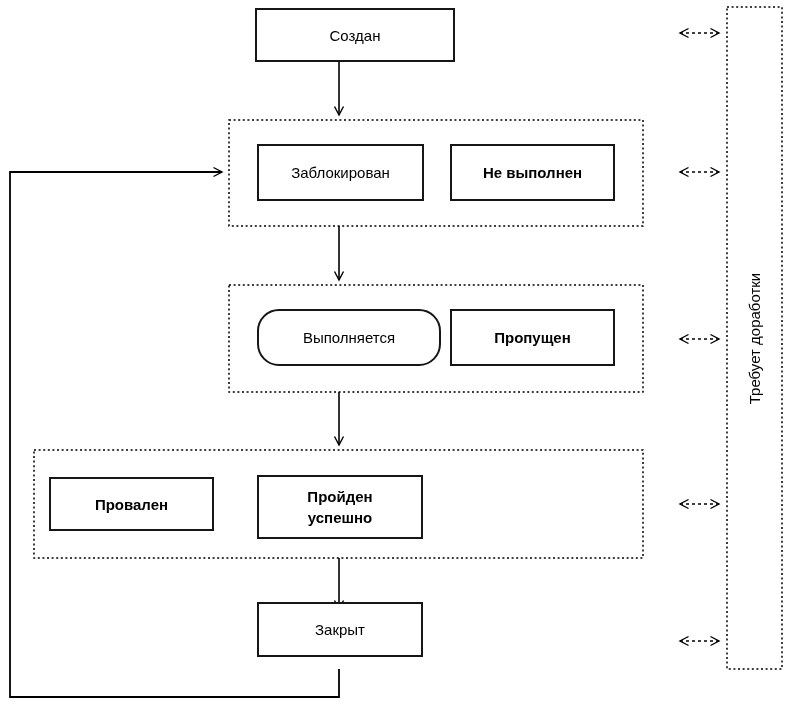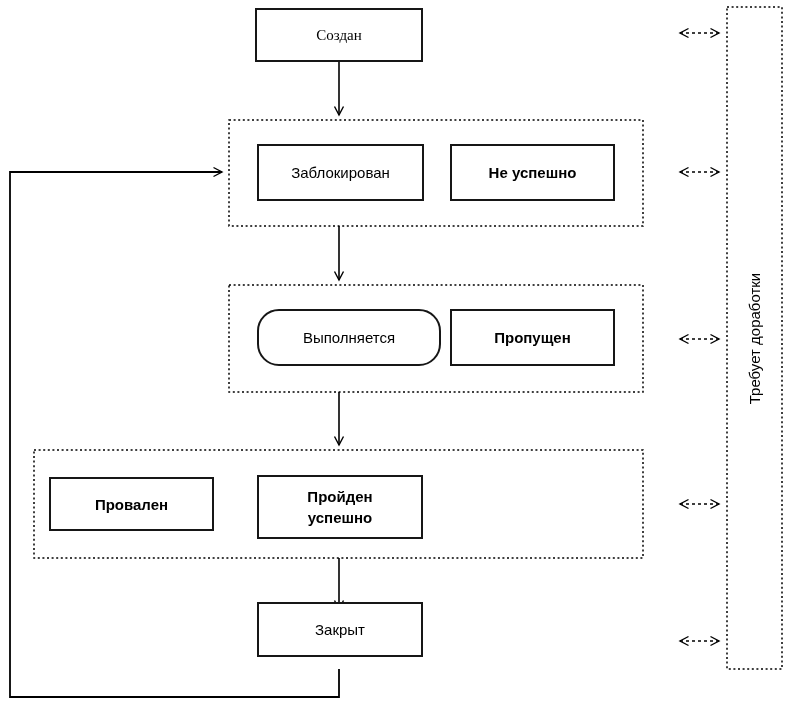--- a/index.html
+++ b/index.html
@@ -70,25 +70,25 @@
     <path d="M339,558 L339,609" fill="none" stroke="#000000" stroke-width="1.6" marker-end="url(#oarrow)"></path>
     <path d="M339,669 L339,697 L10,697 L10,172 L222,172" fill="none" stroke="#000000" stroke-width="1.8" stroke-linejoin="miter" marker-end="url(#oarrow)"></path>
 
     <path d="M680,33 L719,33" fill="none" stroke="#000000" stroke-width="1.6" stroke-dasharray="3 3" marker-start="url(#oarrow)" marker-end="url(#oarrow)"></path>
     <path d="M680,172 L719,172" fill="none" stroke="#000000" stroke-width="1.6" stroke-dasharray="3 3" marker-start="url(#oarrow)" marker-end="url(#oarrow)"></path>
     <path d="M680,339 L719,339" fill="none" stroke="#000000" stroke-width="1.6" stroke-dasharray="3 3" marker-start="url(#oarrow)" marker-end="url(#oarrow)"></path>
     <path d="M680,504 L719,504" fill="none" stroke="#000000" stroke-width="1.6" stroke-dasharray="3 3" marker-start="url(#oarrow)" marker-end="url(#oarrow)"></path>
     <path d="M680,641 L719,641" fill="none" stroke="#000000" stroke-width="1.6" stroke-dasharray="3 3" marker-start="url(#oarrow)" marker-end="url(#oarrow)"></path>
   </svg>
 
-  <div class="node" style="left:255px; top:8px; width:168px; height:54px;font-family:Liberation Serif, serif;">Создан</div>
+  <div class="node" style="left:255px; top:8px; width:200px; height:54px;">Создан</div>
 
   <div class="node" style="left:257px; top:144px; width:167px; height:57px;">Заблокирован</div>
 
-  <div class="node bold" style="left:450px; top:144px; width:165px; height:57px;">Не успешно</div>
+  <div class="node bold" style="left:450px; top:144px; width:165px; height:57px;">Не выполнен</div>
 
   <div class="node" style="left:257px; top:309px; width:184px; height:57px;border-radius:22px;">Выполняется</div>
 
   <div class="node bold" style="left:450px; top:309px; width:165px; height:57px;text-align:center;">Пропущен</div>
 
   <div class="node bold" style="left:49px; top:477px; width:165px; height:54px;">Провален</div>
 
   <div class="node bold" style="left:257px; top:475px; width:166px; height:64px;">Пройден
 успешно</div>
 

